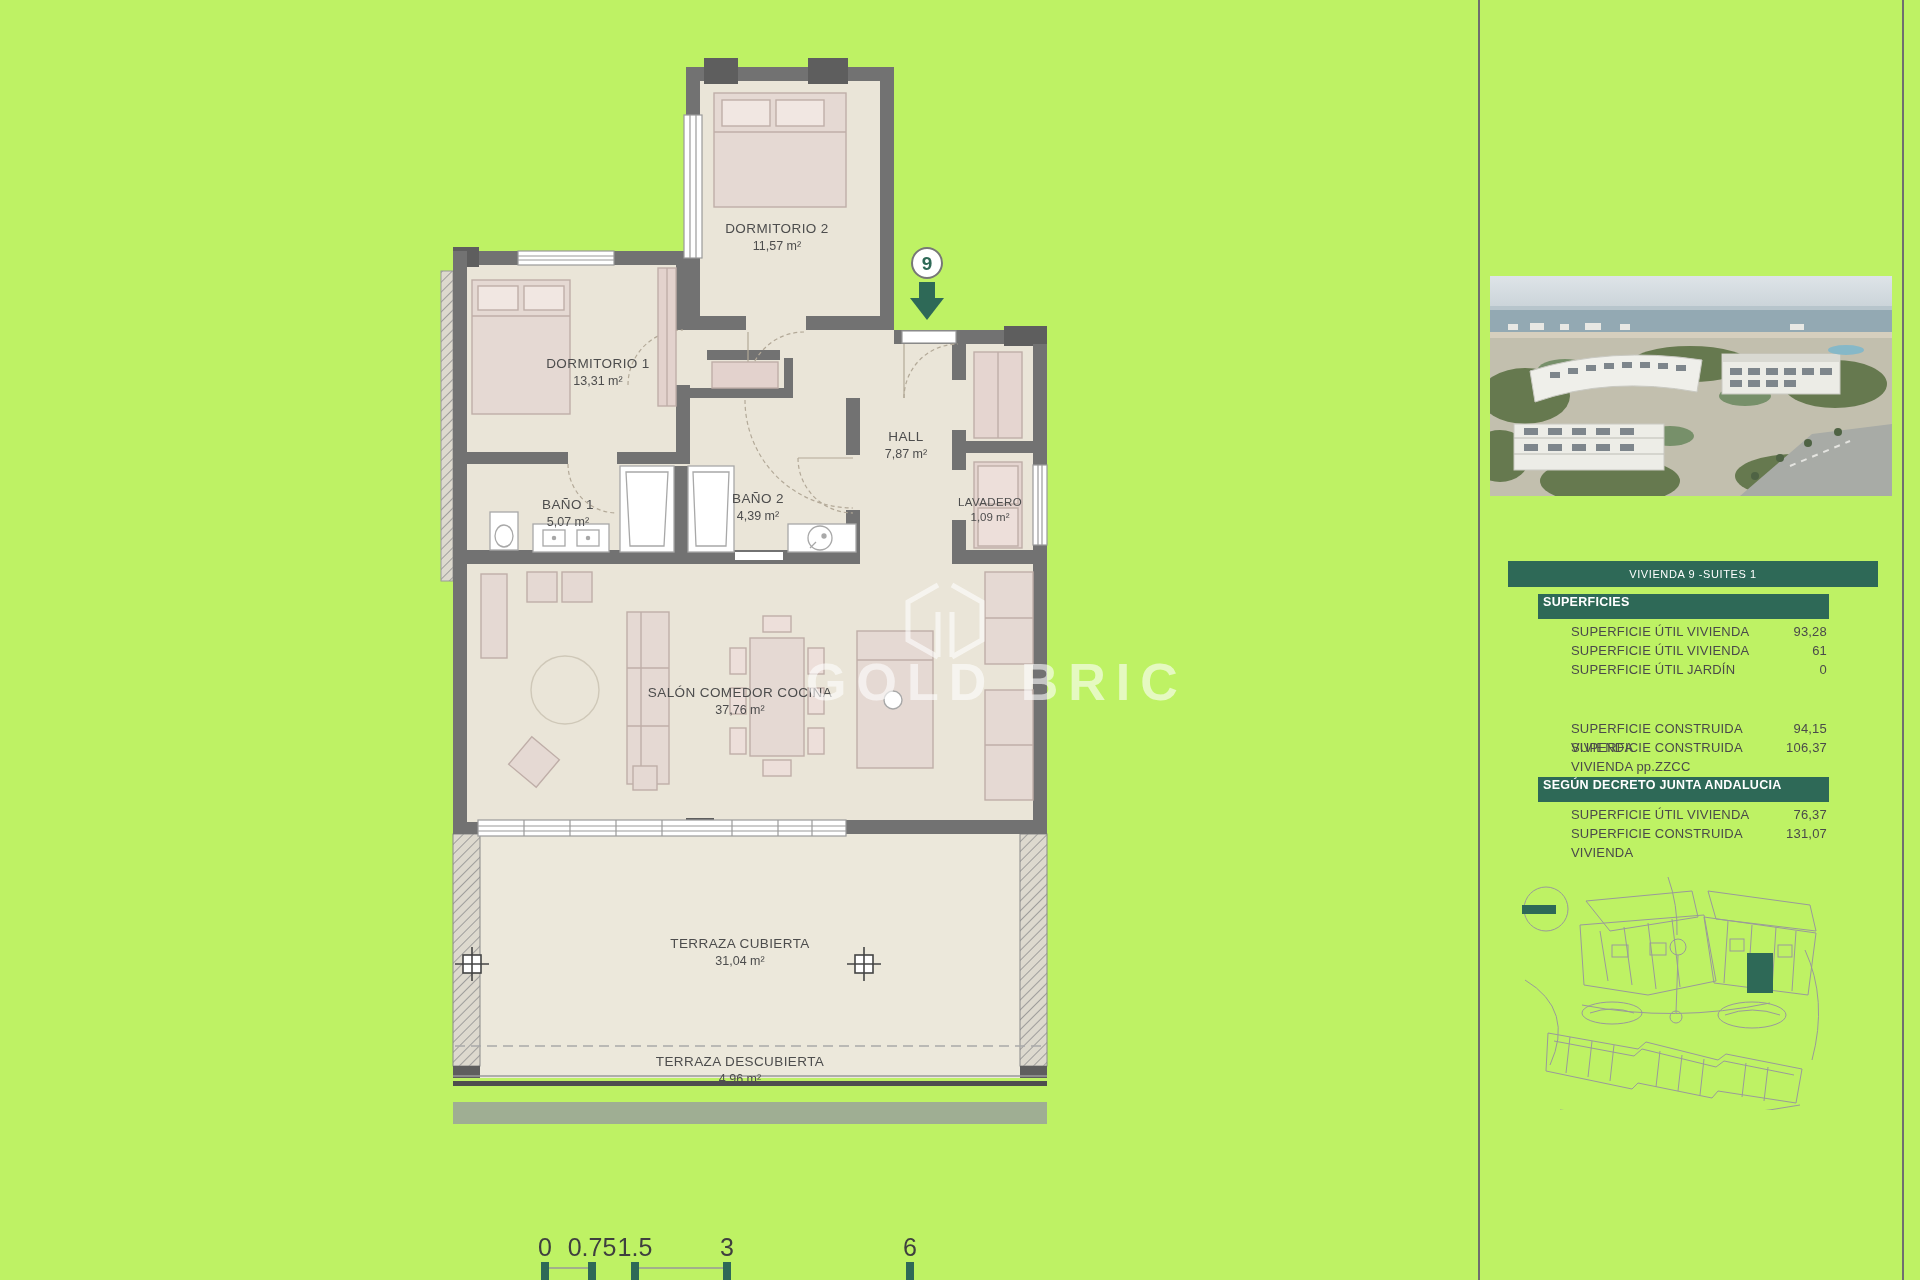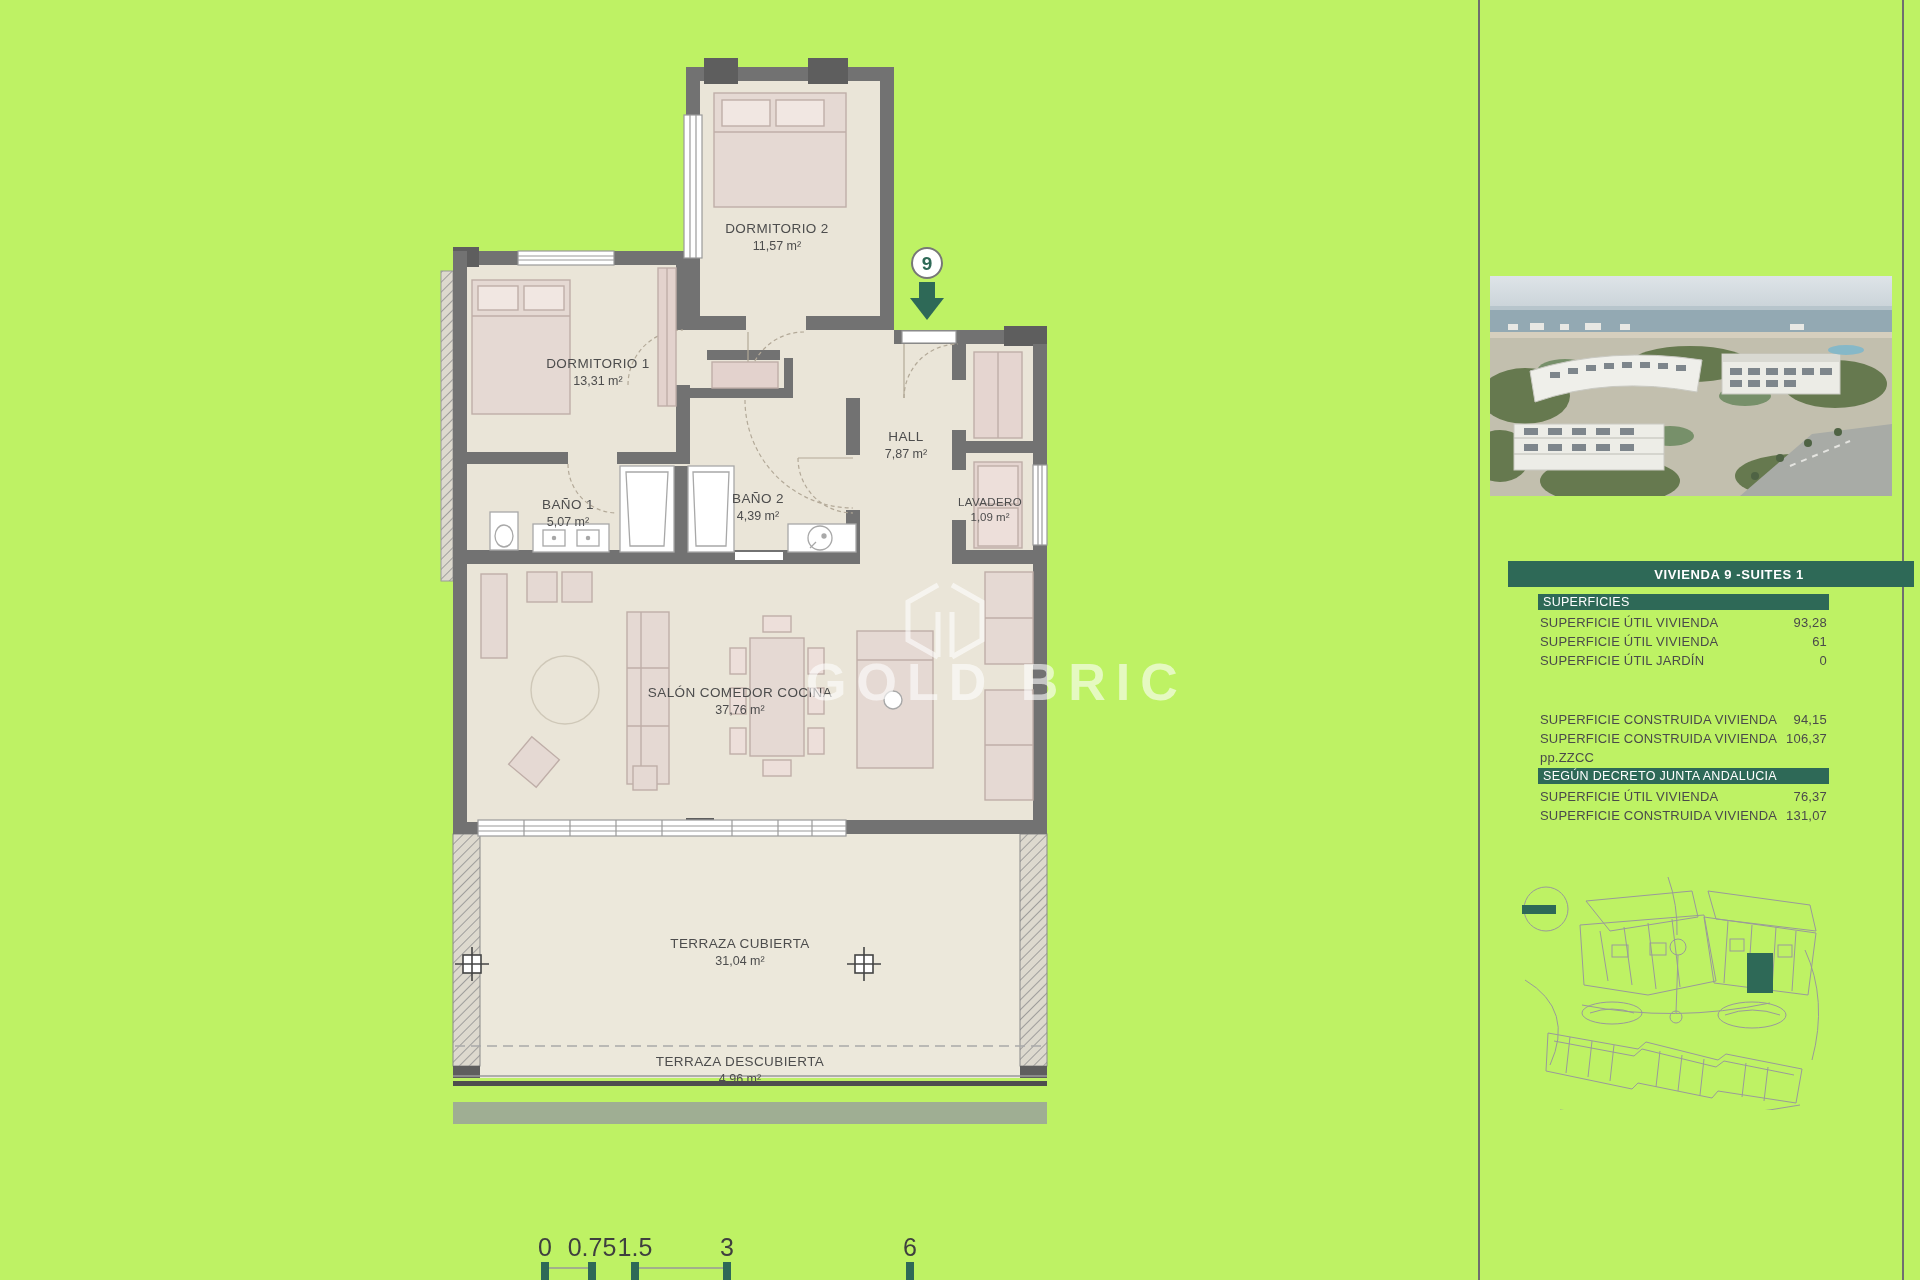--- a/index.html
+++ b/index.html
@@ -2,27 +2,27 @@
 <html><head>
 <meta charset="utf-8">
 <style>
   html,body{margin:0;padding:0;background:#ffffff;}
   #canvas{position:relative;width:1920px;height:1280px;background:#bef264;overflow:hidden;
           font-family:"Liberation Sans",sans-serif;}
   .abs{position:absolute;}
   .vline{position:absolute;top:0;width:2px;height:1280px;background:#6f6f6f;}
   
   .banner{position:absolute;left:1508px;top:561px;width:370px;height:26px;background:#2E6957;
-          color:#ffffff;font-size:13px;font-weight:bold;letter-spacing:.6px;
-          display:flex;align-items:center;justify-content:center;padding-left:36px;}
+          color:#ffffff;font-size:11px;font-weight:normal;letter-spacing:.6px;
+          display:flex;align-items:center;justify-content:center;}
   .spec-table{position:absolute;left:1538px;top:594px;width:291px;}
-  .sec-hdr{height:16px;line-height:16px;background:#2E6957;color:#ffffff;font-size:12.5px;
-           font-weight:normal;padding:0 5px;letter-spacing:.3px;margin-bottom:3px;}
+  .sec-hdr{height:25px;line-height:16px;background:#2E6957;color:#ffffff;font-size:12.5px;
+           font-weight:bold;padding:0 5px;letter-spacing:.3px;margin-bottom:3px;}
   .row{height:19px;line-height:19px;display:flex;justify-content:space-between;
-       font-size:13px;color:#4a4a4a;padding:0 2px;letter-spacing:.2px;}
+       font-size:13px;color:#4a4a4a;padding:0 2px;letter-spacing:.2px;margin-left:31px;}
   .gap-lg{height:40px;}
   .gap-md{height:20px;}
   
   #plan{position:absolute;left:0;top:0;}
   text{font-family:"Liberation Sans",sans-serif;}
   .roomname{font-size:13.5px;fill:#4d4d4d;letter-spacing:.4px;}
   .roomarea{font-size:12.5px;fill:#4d4d4d;}
   .small{font-size:11.5px;}
   .scalenum{font-size:25px;fill:#3f3f3f;}
 </style>

